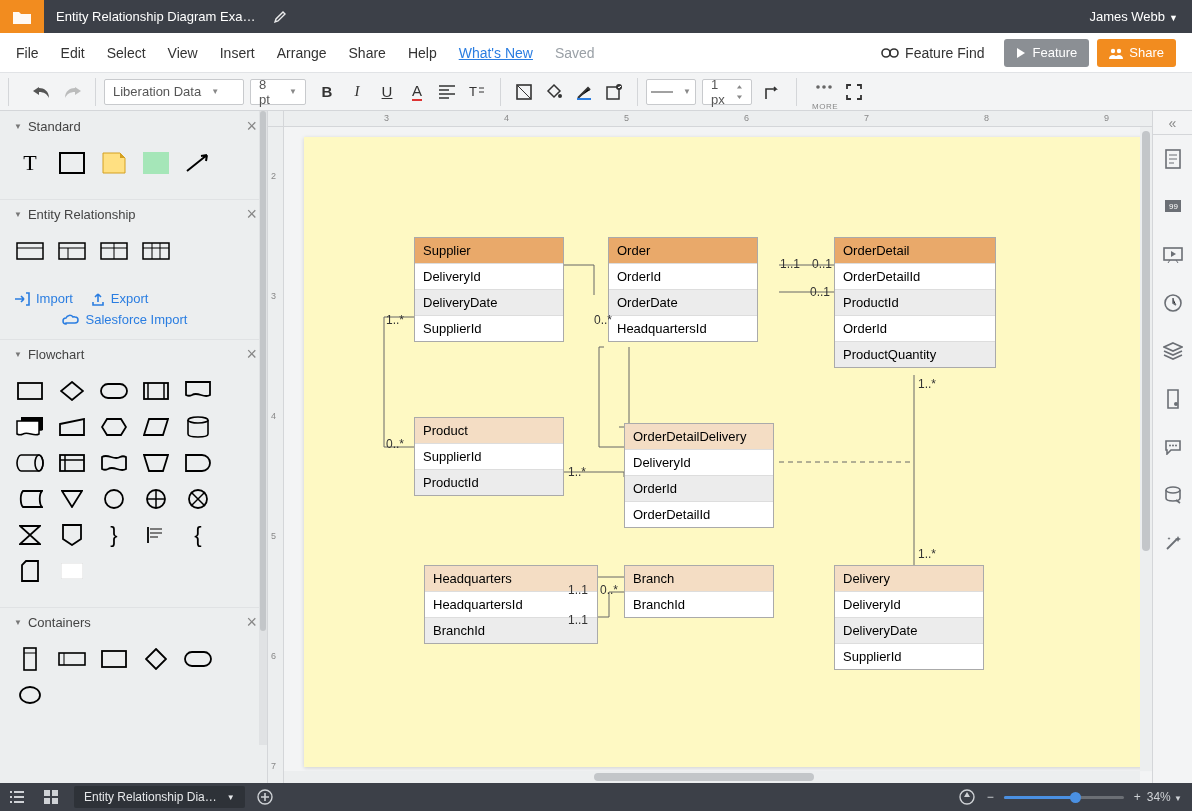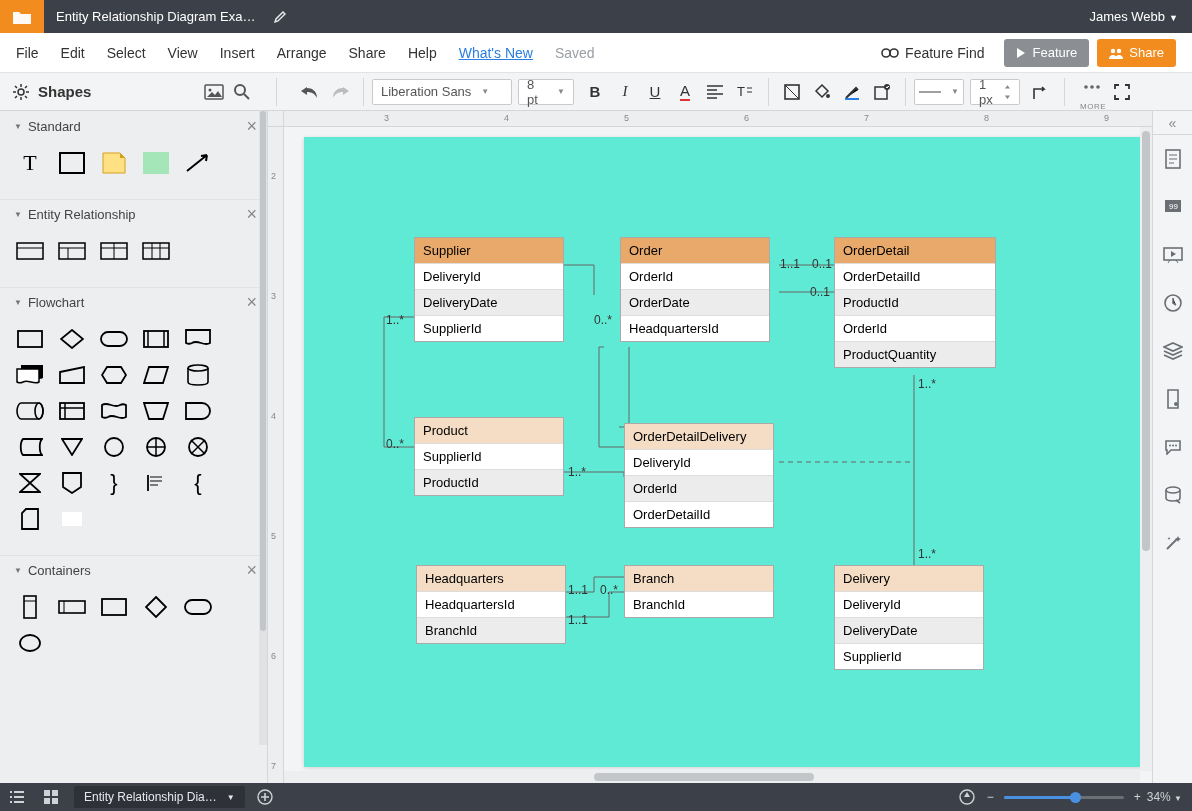--- a/index.html
+++ b/index.html
@@ -56,21 +56,21 @@
 .left .import-footer svg { margin-right: 8px; }
 .left-scroll { position: absolute; right: 0; top: 0; bottom: 38px; width: 8px; background: #e0e2e4; }
 .left-scroll .thumb { position: absolute; left: 1px; right: 1px; top: 0; height: 520px; background: #c3c6c9; border-radius: 3px; }
 
 .canvas-wrap { flex: 1; display: flex; }
 .canvas { flex: 1; position: relative; background: #f3f4f5; overflow: hidden; }
 .ruler-h { position: absolute; top: 0; left: 16px; right: 0; height: 16px; background: #eceeef; border-bottom: 1px solid #d4d6d9; }
 .ruler-v { position: absolute; top: 0; left: 0; bottom: 0; width: 16px; background: #eceeef; border-right: 1px solid #d4d6d9; }
 .ruler-c { position: absolute; top: 0; left: 0; width: 16px; height: 16px; background: #eceeef; border-right: 1px solid #d4d6d9; border-bottom: 1px solid #d4d6d9; }
 .ruler-h .tick, .ruler-v .tick { position: absolute; font-size: 9px; color: #888; }
-.page { position: absolute; top: 26px; left: 36px; width: 860px; height: 630px; background: #5eead4; box-shadow: 0 1px 4px rgba(0,0,0,.15); }
+.page { position: absolute; top: 26px; left: 36px; width: 860px; height: 630px; background: #fef9c3; box-shadow: 0 1px 4px rgba(0,0,0,.15); }
 
 .ent { position: absolute; border: 1px solid #aaa; background: #fff; font-size: 13px; }
 .ent .eh { padding: 5px 8px; font-weight: 500; }
 .ent .hdr-dark { background: #e9a96a; }
 .ent .hdr-light { background: #f4ddc4; }
 .ent .row { padding: 5px 8px; border-top: 1px solid #ddd; }
 .ent .row.alt { background: #ececec; }
 .rel-lbl { position: absolute; font-size: 12px; color: #333; background: transparent; }
 .canvas-scroll-v { position: absolute; right: 0; top: 16px; bottom: 12px; width: 12px; background: #eceeef; }
 .canvas-scroll-v .thumb { position: absolute; left: 2px; right: 2px; top: 4px; height: 420px; background: #c3c6c9; border-radius: 4px; }
@@ -143,58 +143,35 @@
     <svg width="14" height="12" viewBox="0 0 14 12">
         <circle cx="4" cy="4" r="2.2" fill="#fff"></circle>
         <circle cx="10" cy="4" r="2.2" fill="#fff"></circle>
         <path fill="#fff" d="M0 12c0-3 2-4 4-4s4 1 4 4zm6 0c0-3 2-4 4-4s4 1 4 4z"></path>
       </svg>
     <span>Share</span>
   </div>
 </div>
 
 <div class="toolstrip">
-  <div class="tool-left">
-    <div class="gear">
-      <svg width="18" height="18" viewBox="0 0 18 18">
-          <circle cx="9" cy="9" r="3" fill="none" stroke="#333" stroke-width="1.5"></circle>
-          <path stroke="#333" stroke-width="1.5" d="M9 1v3M9 14v3M1 9h3M14 9h3M3 3l2 2M13 13l2 2M15 3l-2 2M5 13l-2 2"></path>
-        </svg>
-    </div>
-    <div class="shapes-lbl">Shapes</div>
-    <div class="spacer"></div>
-    <div class="iconbtn">
-        <svg width="20" height="16" viewBox="0 0 20 16">
-          <rect x="1" y="1" width="18" height="14" rx="1" fill="none" stroke="#555" stroke-width="1.5"></rect>
-          <circle cx="6" cy="6" r="1.5" fill="#555"></circle>
-          <path fill="#555" d="M3 13l5-5 3 3 3-4 4 6z"></path>
-        </svg>
-      </div>
-    <div class="iconbtn">
-        <svg width="18" height="18" viewBox="0 0 18 18">
-          <circle cx="7" cy="7" r="5" fill="none" stroke="#555" stroke-width="2"></circle>
-          <path stroke="#555" stroke-width="2" d="M11 11l5 5"></path>
-        </svg>
-      </div>
-  </div>
   <div class="tool-divider"></div>
   <div class="tool-main">
     <div class="tbtn">
         <svg width="18" height="14" viewBox="0 0 18 14">
           <path fill="#555" d="M6 2L0 6l6 4V7c5 0 8 2 10 6 0-7-5-10-10-10V2z"></path>
         </svg>
       </div>
     <div class="tbtn" style="opacity:.35">
         <svg width="18" height="14" viewBox="0 0 18 14">
           <path fill="#555" d="M12 2l6 4-6 4V7c-5 0-8 2-10 6 0-7 5-10 10-10V2z"></path>
         </svg>
       </div>
     <div class="tool-divider"></div>
     <div class="sel" style="width:140px">
-        <span>Liberation Sans</span>
+        <span>Liberation Data</span>
         <span class="tri">▼</span>
       </div>
     <div class="sel" style="width:56px">
         <span>8 pt</span>
         <span class="tri">▼</span>
       </div>
     <div class="tbtn">
         <b style="font-size:15px">B</b>
       </div>
     <div class="tbtn">
@@ -344,20 +321,42 @@
             <line x1="14" y1="1" x2="14" y2="17" stroke="#000"></line>
           </svg>
         </div>
       <div>
           <svg width="28" height="18">
             <rect x="1" y="1" width="26" height="16" fill="none" stroke="#000" stroke-width="1.5"></rect>
             <line x1="1" y1="6" x2="27" y2="6" stroke="#000"></line>
             <line x1="10" y1="1" x2="10" y2="17" stroke="#000"></line>
             <line x1="18" y1="1" x2="18" y2="17" stroke="#000"></line>
           </svg>
+        </div>
+    </div>
+    <div class="erl-actions">
+      <div class="act">
+          <svg width="16" height="14" viewBox="0 0 16 14">
+            <path fill="none" stroke="#2a7de1" stroke-width="1.6" d="M1 7h9m0 0L7 4m3 3L7 10M12 1h3v12h-3"></path>
+          </svg>
+          <span>Import</span>
+        </div>
+      <div class="act">
+          <svg width="14" height="14" viewBox="0 0 14 14">
+            <path fill="none" stroke="#2a7de1" stroke-width="1.6" d="M7 10V2m0 0L4 5m3-3l3 3M2 10v3h10v-3"></path>
+          </svg>
+          <span>Export</span>
+        </div>
+      <div class="sf">
+          <div class="act">
+            <svg width="18" height="12" viewBox="0 0 18 12">
+              <path fill="none" stroke="#2a7de1" stroke-width="1.5" d="M4 10a3 3 0 010-6 4 4 0 017-1 3 3 0 012 0 3 3 0 110 6H4z"></path>
+            </svg>
+            <span>Salesforce Import</span>
+          </div>
         </div>
     </div>
 
     <div class="sect-h">
         <span class="tri">▼</span>
         <span>Flowchart</span>
         <span class="spacer"></span>
         <span class="close">×</span>
       </div>
     <div class="sect-body shape-row">
@@ -599,21 +598,21 @@
           </g>
         </svg>
 
         <div class="ent" style="left:110px;top:100px;width:150px">
           <div class="eh hdr-dark">Supplier</div>
           <div class="row">DeliveryId</div>
           <div class="row alt">DeliveryDate</div>
           <div class="row">SupplierId</div>
         </div>
 
-        <div class="ent" style="left:316px;top:100px;width:150px">
+        <div class="ent" style="left:304px;top:100px;width:150px">
           <div class="eh hdr-dark">Order</div>
           <div class="row">OrderId</div>
           <div class="row alt">OrderDate</div>
           <div class="row">HeadquartersId</div>
         </div>
 
         <div class="ent" style="left:530px;top:100px;width:162px">
           <div class="eh hdr-dark">OrderDetail</div>
           <div class="row">OrderDetailId</div>
           <div class="row alt">ProductId</div>
@@ -627,21 +626,21 @@
           <div class="row alt">ProductId</div>
         </div>
 
         <div class="ent" style="left:320px;top:286px;width:150px">
           <div class="eh hdr-light">OrderDetailDelivery</div>
           <div class="row">DeliveryId</div>
           <div class="row alt">OrderId</div>
           <div class="row">OrderDetailId</div>
         </div>
 
-        <div class="ent" style="left:112px;top:428px;width:150px">
+        <div class="ent" style="left:120px;top:428px;width:174px">
           <div class="eh hdr-light">Headquarters</div>
           <div class="row">HeadquartersId</div>
           <div class="row alt">BranchId</div>
         </div>
 
         <div class="ent" style="left:320px;top:428px;width:150px">
           <div class="eh hdr-light">Branch</div>
           <div class="row">BranchId</div>
         </div>
 

